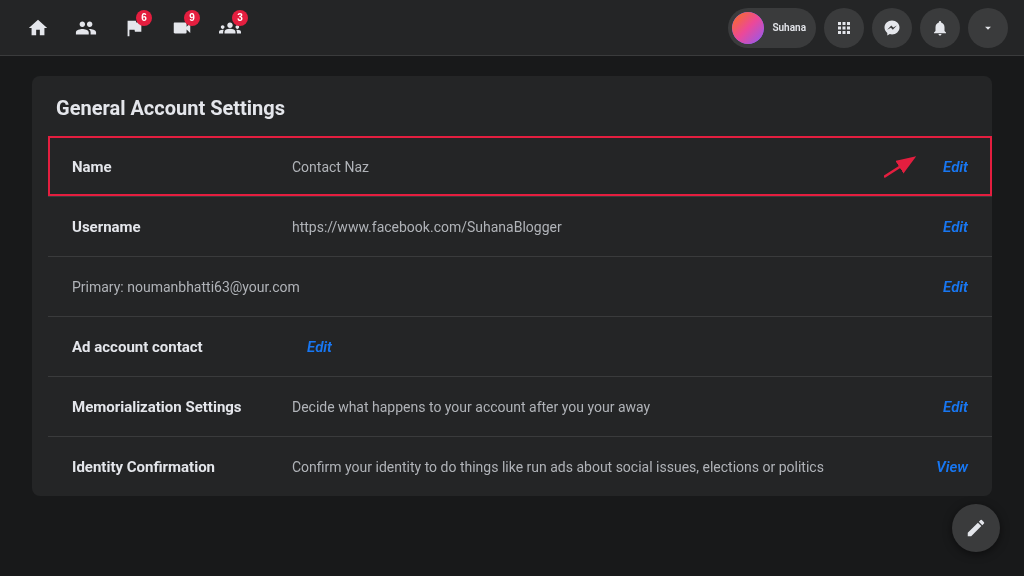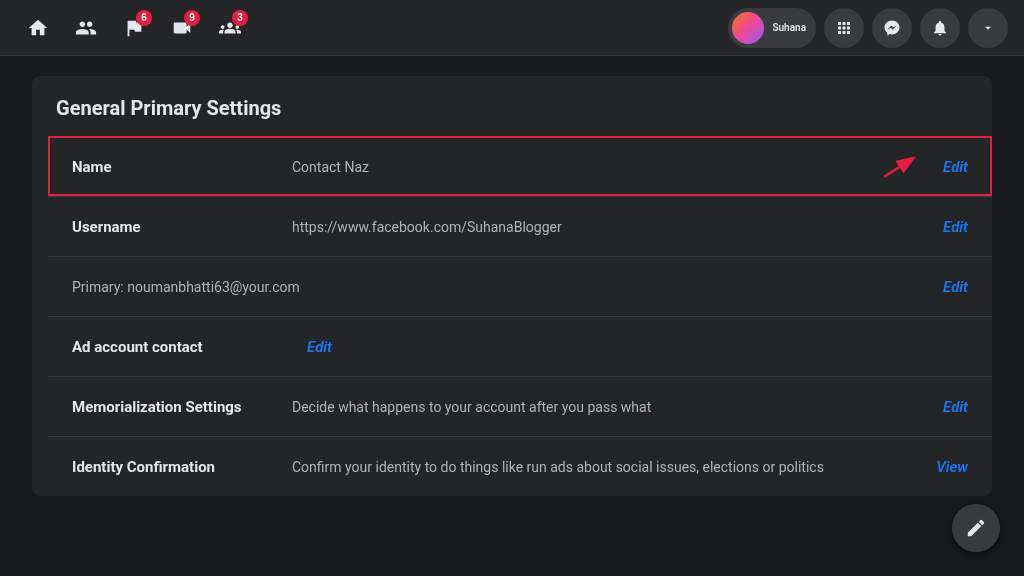--- a/index.html
+++ b/index.html
@@ -261,21 +261,21 @@
     <button class="nav-circle-btn">
       <svg width="14" height="14" viewBox="0 0 24 24" fill="currentColor">
           <path d="M7 10l5 5 5-5z"></path>
         </svg>
     </button>
   </div>
 </nav>
 
 <main class="main">
   <div class="settings-panel">
-    <h1 class="settings-title">General Primary Settings</h1>
+    <h1 class="settings-title">General Account Settings</h1>
 
     <div id="settings-rows">
         <div class="settings-row name-row">
           <span class="row-name">Name</span>
           <span class="row-value">Contact Naz</span>
           <div class="edit-arrow">
             <svg width="36" height="24" viewBox="0 0 36 24">
               <defs>
                 <marker id="ah" markerWidth="8" markerHeight="8" refX="6" refY="3" orient="auto">
                   <path d="M0,0 L0,6 L8,3 z" fill="#e41e3f"></path>
@@ -300,21 +300,21 @@
           </div>
         </div>
         <div class="settings-row">
           <span class="row-name">Ad account contact</span>
           <div class="edit-arrow">
             <span class="row-action">Edit</span>
           </div>
         </div>
         <div class="settings-row">
           <span class="row-name">Memorialization Settings</span>
-          <span class="row-value">Decide what happens to your account after you pass what</span>
+          <span class="row-value">Decide what happens to your account after you your away</span>
           <div class="edit-arrow">
             <span class="row-action">Edit</span>
           </div>
         </div>
         <div class="settings-row">
           <span class="row-name">Identity Confirmation</span>
           <span class="row-value">Confirm your identity to do things like run ads about social issues, elections or politics</span>
           <div class="edit-arrow">
             <span class="row-action">View</span>
           </div>

